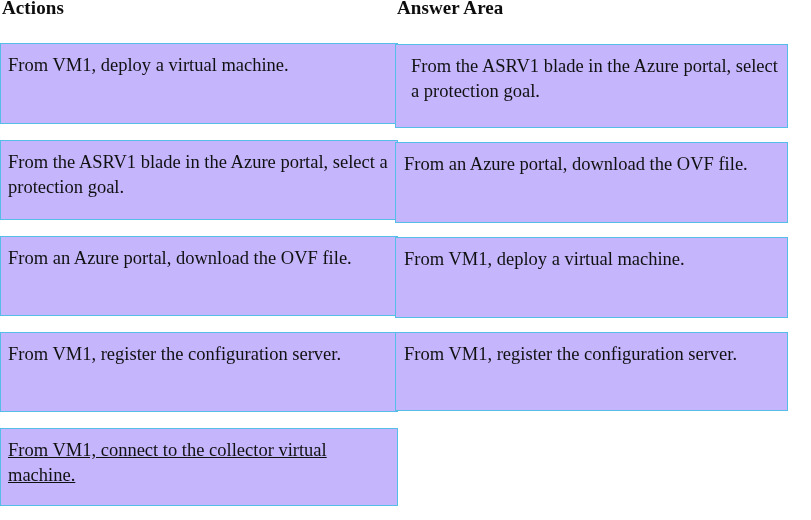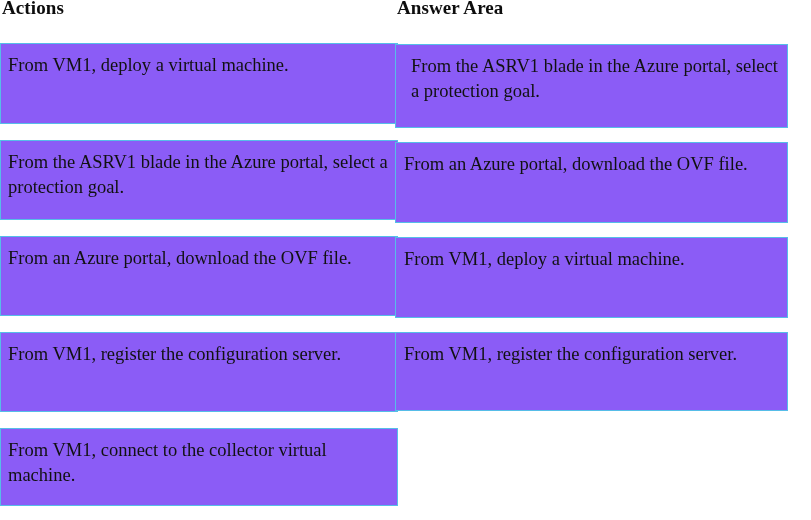--- a/index.html
+++ b/index.html
@@ -48,35 +48,35 @@
     position: absolute;
     left: 0;
     right: 0;
   }
   .column.actions .card-stack { top: 43px; }
   .column.answers .card-stack { top: 44px; }
 
   .card {
     box-sizing: border-box;
     border: 1.5px solid #56bde8;
-    background: #8b5cf6;
+    background: #c4b5fd;
     font-size: 18.5px;
     line-height: 25px;
     color: #111111;
     overflow: hidden;
   }
 
   
   .column.actions .card {
     width: 398px;
     padding: 9px 6px 9px 7px;
   }
   .column.actions .card.h-tall   { height: 81px; }
   .column.actions .card.h-mid    { height: 80px; }
-  .column.actions .card.h-short  { height: 78px; }
+  .column.actions .card.h-short  { height: 78px; text-decoration: underline; }
   .column.actions .card + .card  { margin-top: 16px; }
 
   
   .column.answers .card {
     width: 393px;
     padding: 9px 6px 9px 8px;
   }
   .column.answers .card.indent { padding-left: 15px; }
   .column.answers .card.h-tall  { height: 84px; }
   .column.answers .card.h-mid   { height: 81px; }

